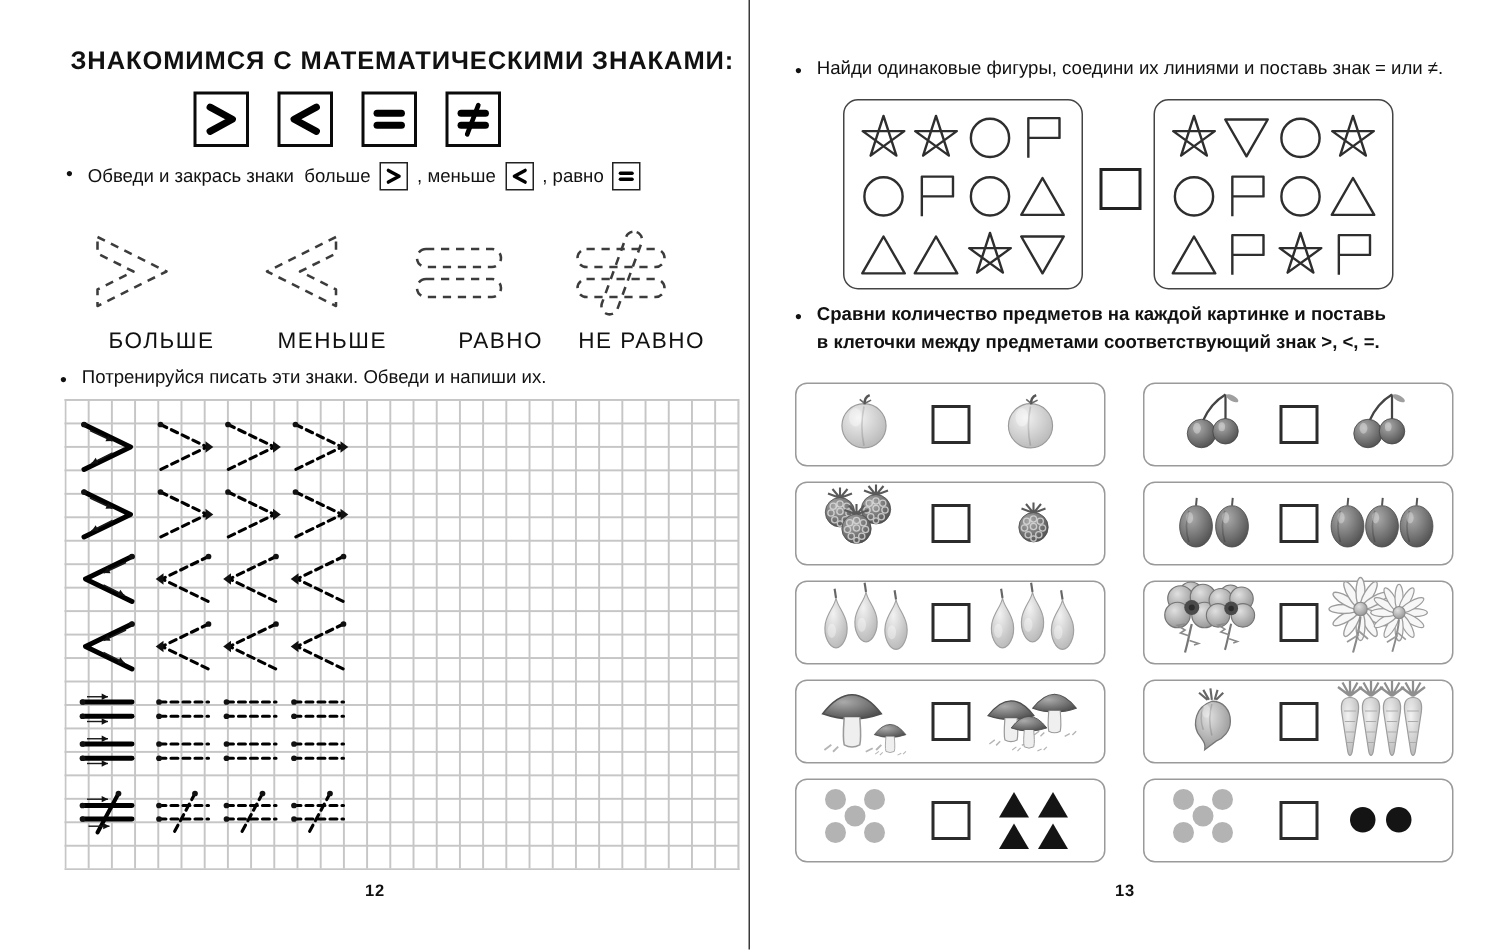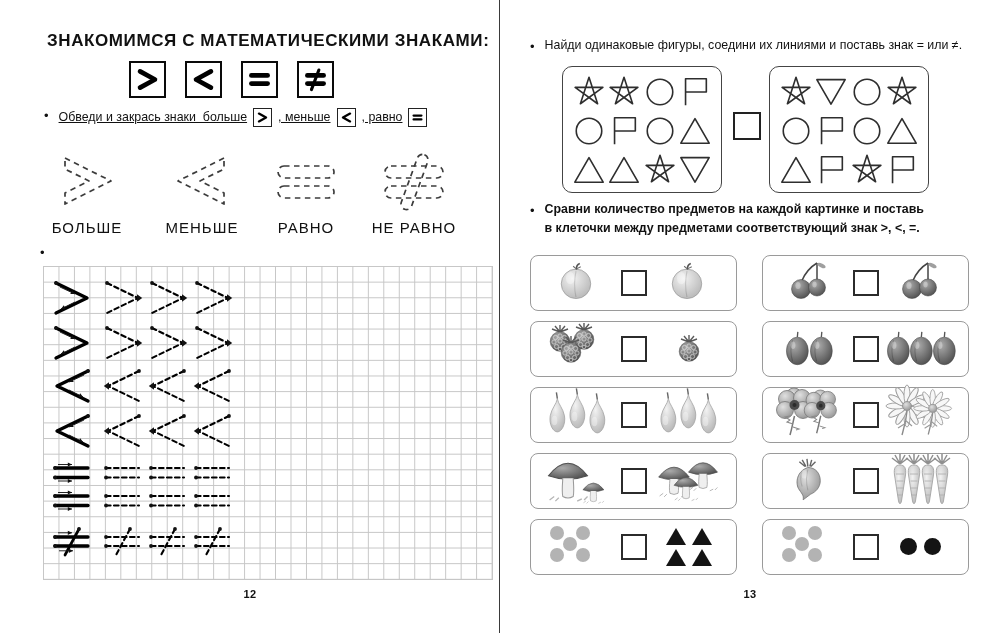--- a/index.html
+++ b/index.html
@@ -12,23 +12,23 @@
 
   
   .title{position:absolute;left:47px;top:31px;margin:0;font-size:17px;font-weight:bold;letter-spacing:.6px;}
   .sign-row{position:absolute;left:129px;top:61px;display:flex;gap:19px;}
   .sign-box{width:33px;height:33px;border:2px solid #0a0a0a;display:flex;align-items:center;justify-content:center;background:#fff;}
   .disp polyline,.disp line{fill:none;stroke:#000;stroke-width:7;stroke-linecap:round;stroke-linejoin:round;}
   .disp .slash{stroke-width:4.6;}
   .instr{position:absolute;font-size:12.4px;line-height:1.5;display:flex;align-items:flex-start;}
   .instr .bullet{font-size:13px;margin-right:10px;line-height:22px;}
   .instr1{left:44px;top:105px;width:430px;}
-  .iline{display:flex;align-items:center;gap:3px;height:24px;white-space:pre;text-decoration:underline;}
+  .iline{display:flex;align-items:center;gap:3px;height:24px;white-space:pre;}
   .mini-sign{display:inline-flex;align-items:center;justify-content:center;width:17px;height:17px;border:1.5px solid #222;margin:0 3px;background:#fff;}
-  .trace-col{position:absolute;top:150px;width:112px;text-align:center;}
+  .trace-col{position:absolute;top:150px;width:112px;text-align:right;}
   .trace-sign{height:64px;display:flex;align-items:center;justify-content:center;}
   .dashO{fill:none;stroke:#3c3c3c;stroke-width:1.7;stroke-dasharray:5.5 4.5;stroke-linejoin:round;}
   .trace-label{display:inline-block;margin-top:5px;font-size:15px;letter-spacing:1px;}
   .instr2{left:40px;top:242px;width:440px;}
   .practice-grid{position:absolute;left:43px;top:266px;width:449px;height:313px;
      background-image:linear-gradient(#c6c6c6 1px, transparent 1px),
                       linear-gradient(90deg,#c6c6c6 1px, transparent 1px);
      background-size:15.48px 15.65px;border-right:1px solid #c6c6c6;border-bottom:1px solid #c6c6c6;}
   .ps{position:absolute;overflow:visible;}
   .thick{fill:none;stroke:#000;stroke-width:3.3;stroke-linecap:round;stroke-linejoin:round;}
@@ -269,20 +269,21 @@
           <rect class="dashO" x="9" y="15" width="58" height="12" rx="6"></rect>
           <rect class="dashO" x="9" y="35" width="58" height="12" rx="6"></rect>
           <rect class="dashO" x="33" y="2" width="11" height="58" rx="5.5" transform="rotate(20 38.5 31)"></rect>
         </svg>
       </div>
     <span class="trace-label">НЕ РАВНО</span>
   </div>
 
   <div class="instr instr2">
     <span class="bullet">•</span>
+    <span>Потренируйся писать эти знаки. Обведи и напиши их.</span>
   </div>
 
   <div class="practice-grid" id="practice-grid">
       <svg class="ps" style="left:9px;top:14px" width="40" height="36" viewBox="0 0 40 36">
         <polyline class="thick" points="4,3 35,18 4,33"></polyline>
         <circle class="fillb" cx="4" cy="3" r="1.9"></circle>
         <line class="thin" x1="8" y1="7" x2="23" y2="14"></line>
         <polygon class="fillb" points="23.0,14.0 20.1,10.3 18.3,14.1"></polygon>
         <line class="thin" x1="23" y1="22" x2="9" y2="29"></line>
         <polygon class="fillb" points="9.0,29.0 13.7,29.0 11.8,25.2"></polygon>

